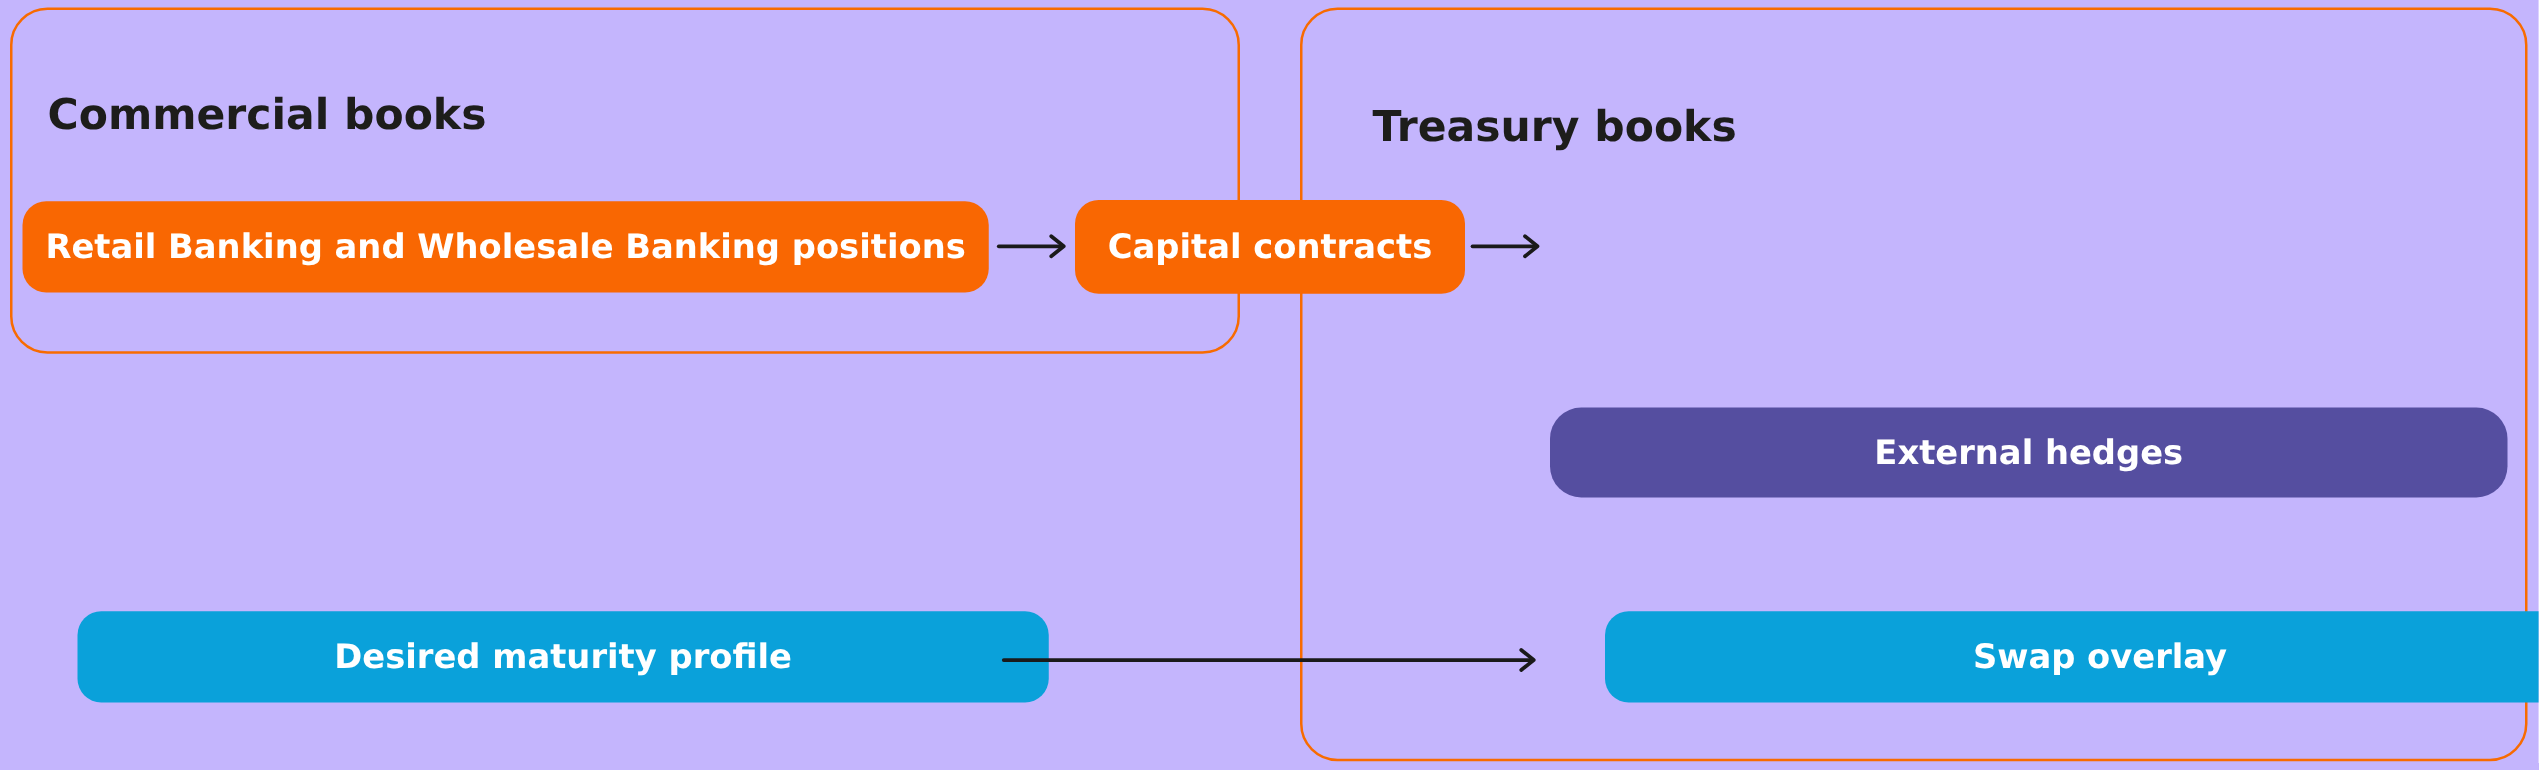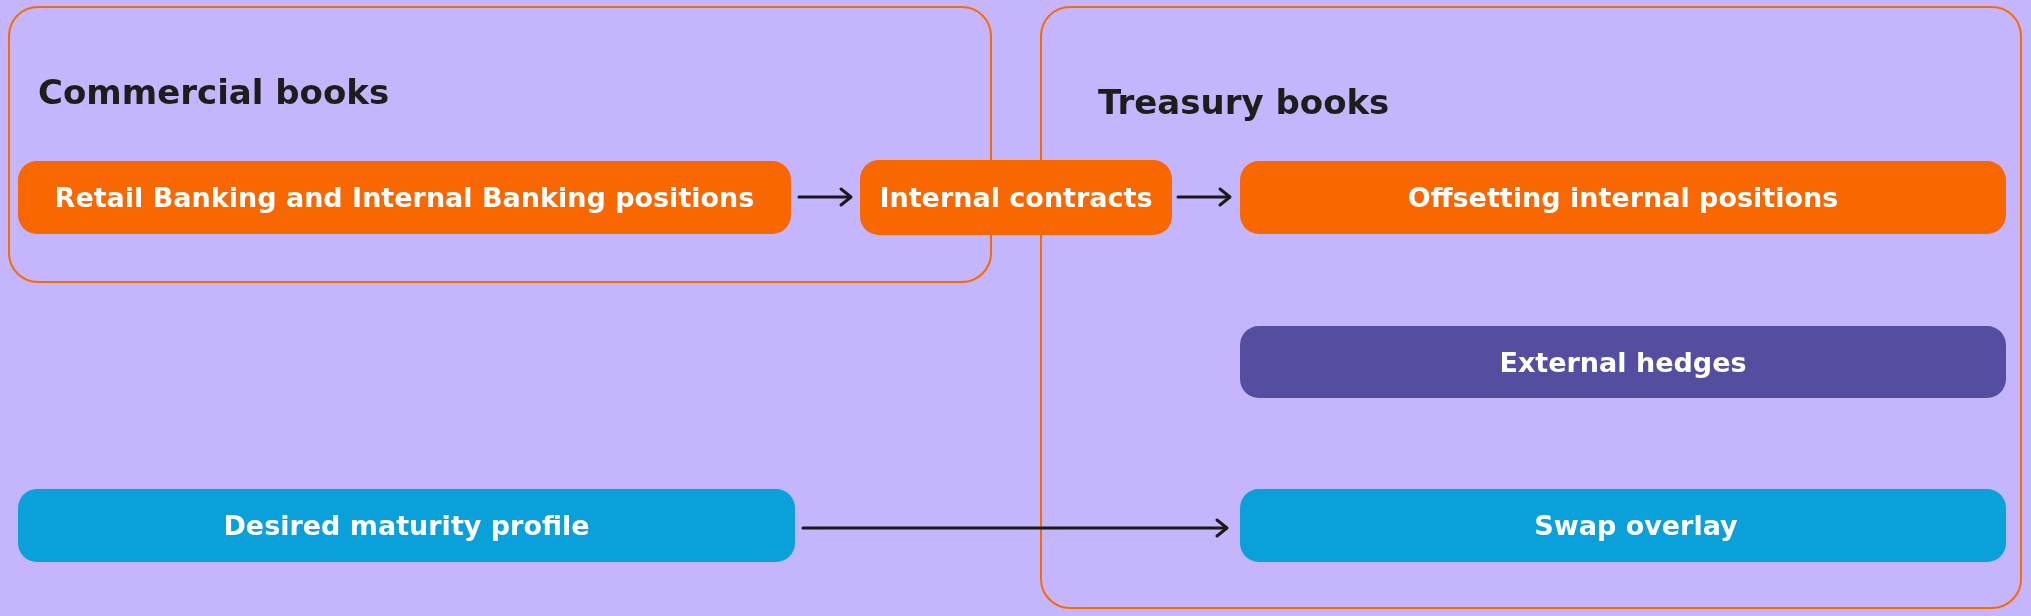--- a/index.html
+++ b/index.html
@@ -50,22 +50,22 @@
     justify-content: center;
     color: #ffffff;
     font-size: 27px;
     font-weight: 700;
     text-align: center;
     white-space: nowrap;
     box-sizing: border-box;
     padding: 0 14px;
   }
   .pill-orange { background: #f96702; }
-  .pill-purple { background: #554ea0; }
-  .pill-blue   { background: #0aa1da; }
+  .pill-purple { background: #554ea0; border-radius: 25px; }
+  .pill-blue   { background: #0aa1da; margin-left: 44px; }
 
   .pill-retail     { left: 18px;   top: 161px; width: 773px; }
   .pill-internal   { left: 860px;  top: 160px; width: 312px; height: 75px; }
   .pill-offsetting { left: 1240px; top: 161px; width: 766px; }
   .pill-external   { left: 1240px; top: 326px; width: 766px; height: 72px; }
   .pill-maturity   { left: 18px;   top: 489px; width: 777px; }
   .pill-swap       { left: 1240px; top: 489px; width: 766px; padding-left: 40px; }
 
   
   .arrow {
@@ -90,25 +90,24 @@
 
   <section class="box box-commercial">
     <h2 class="box-title title-commercial">Commercial books</h2>
   </section>
 
 
   <section class="box box-treasury">
     <h2 class="box-title title-treasury">Treasury books</h2>
   </section>
 
-  <div class="pill pill-orange pill-retail">Retail Banking and Internal Banking positions</div>
+  <div class="pill pill-orange pill-retail">Retail Banking and Wholesale Banking positions</div>
 
-  <div class="pill pill-orange pill-internal">Internal contracts</div>
+  <div class="pill pill-orange pill-internal">Capital contracts</div>
 
-  <div class="pill pill-orange pill-offsetting">Offsetting internal positions</div>
 
   <div class="pill pill-purple pill-external">External hedges</div>
 
   <div class="pill pill-blue pill-maturity">Desired maturity profile</div>
 
   <div class="pill pill-blue pill-swap">Swap overlay</div>
 
   <svg class="arrow arrow-1" width="62" height="28" viewBox="0 0 62 28">
     <line x1="2" y1="14" x2="52" y2="14"></line>
     <polyline points="44,6 54,14 44,22"></polyline>

